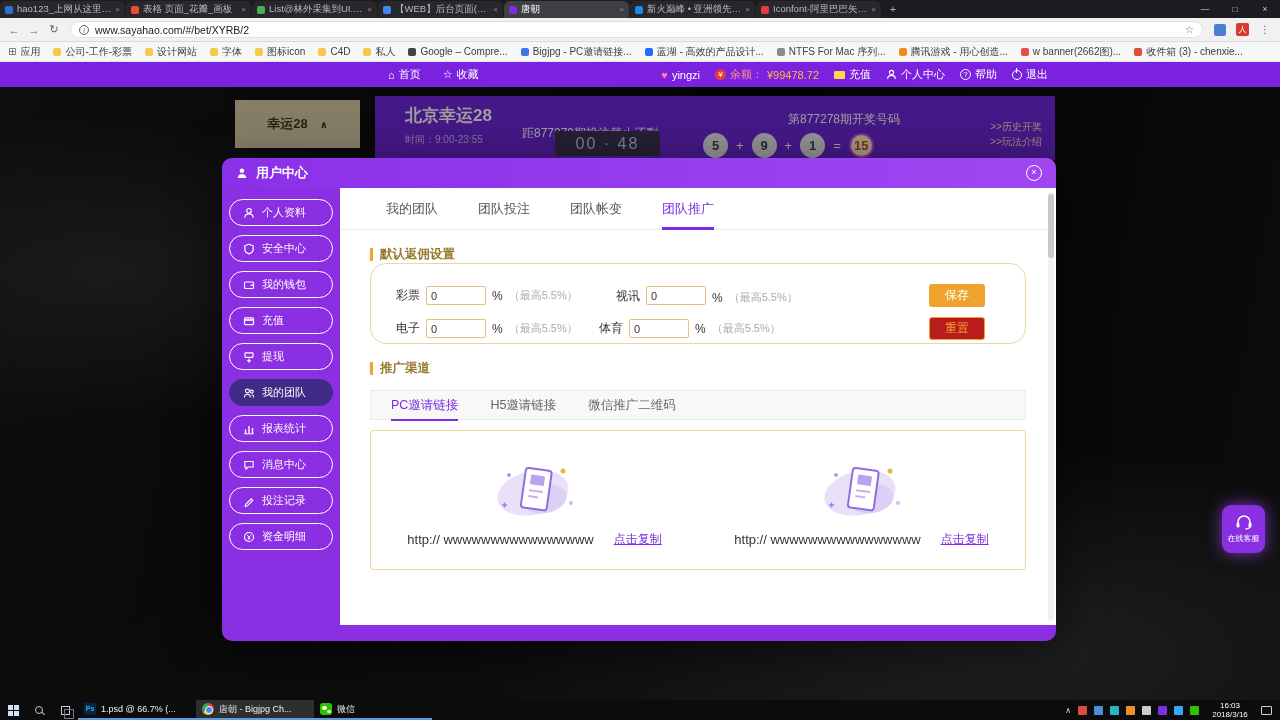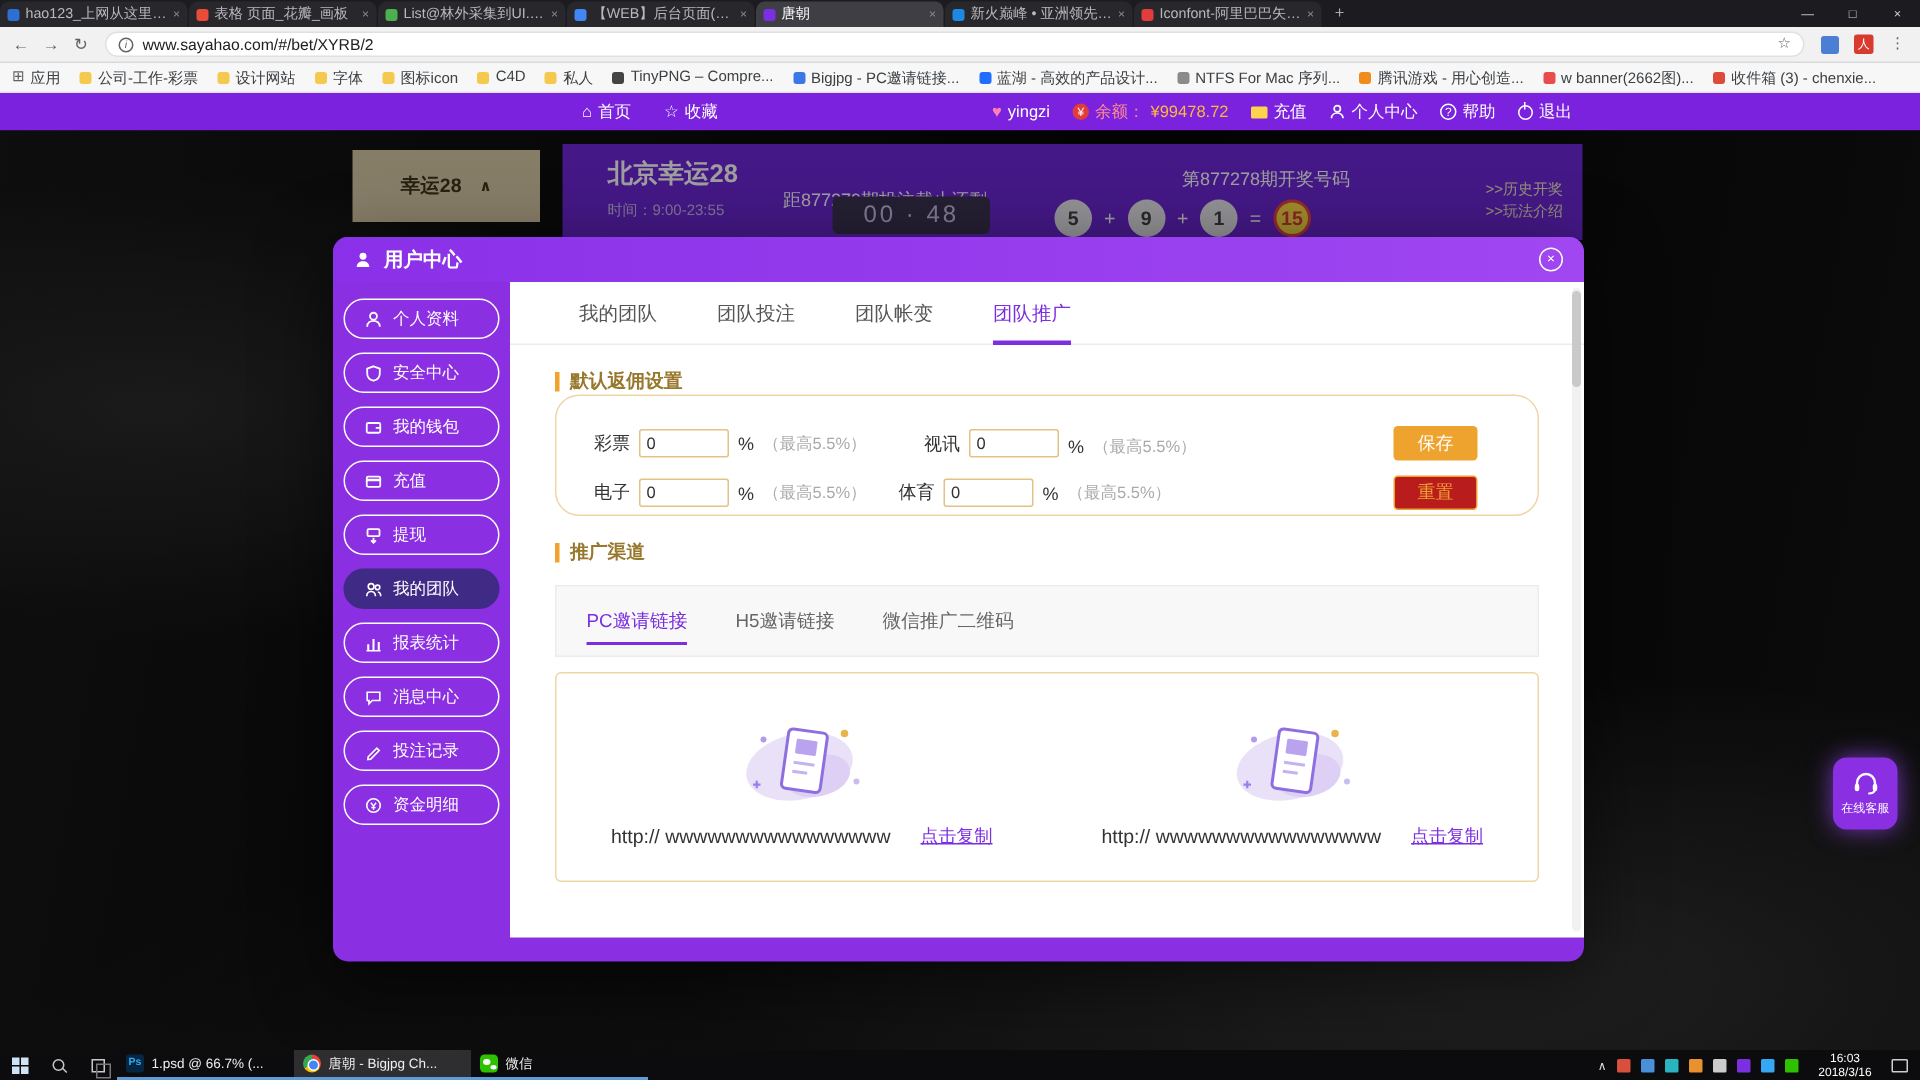--- a/index.html
+++ b/index.html
@@ -61,21 +61,21 @@
   .gsel .caret{font-size:10px;}
   .banner{position:absolute;left:375px;top:9px;width:680px;height:64px;background:#6f28d8;}
   .g-title{position:absolute;left:30px;top:8px;font-size:17px;font-weight:bold;color:#fff;}
   .g-time{position:absolute;left:30px;top:37px;font-size:10px;color:#cdbcf2;}
   .cd-label{position:absolute;left:147px;top:29px;font-size:12px;color:#fff;}
   .cd-box{position:absolute;left:180px;top:35px;width:105px;height:25px;background:#3c3353;border-radius:4px;color:#cfc6ea;font-size:16px;letter-spacing:2px;text-align:center;line-height:25px;}
   .draw-label{position:absolute;left:413px;top:15px;font-size:12px;color:#fff;}
   .balls{position:absolute;left:328px;top:37px;display:flex;align-items:center;gap:8px;}
   .ball{width:25px;height:25px;border-radius:50%;background:#ececf2;color:#444;font-weight:bold;font-size:13px;text-align:center;line-height:25px;}
   .op{color:#fff;font-size:13px;}
-  .ball.result{background:#fde047;border:2px solid #ef4444;color:#e23b3b;line-height:21px;}
+  .ball.result{background:#fef9c3;border:2px solid #d946ef;color:#e23b3b;line-height:21px;}
   .g-links{position:absolute;right:13px;top:23px;text-align:right;font-size:10px;color:#efe3c4;line-height:15px;}
   .g-links span{display:block;}
   .overlay{position:absolute;left:0;top:0;width:1280px;height:613px;background:rgba(0,0,0,0.38);}
 
   
   .modal{position:absolute;left:222px;top:71px;width:834px;height:483px;background:#8a2fe2;border-radius:10px;box-shadow:0 12px 48px rgba(0,0,0,.55);}
   .m-header{position:absolute;top:0;left:0;right:0;height:30px;background:linear-gradient(90deg,#8a30e8,#a047f2);border-radius:10px 10px 0 0;display:flex;align-items:center;padding:0 14px;color:#fff;}
   .m-title{font-size:13px;font-weight:bold;margin-left:8px;}
   .m-close{margin-left:auto;width:16px;height:16px;border:1.4px solid #fff;border-radius:50%;font-size:9px;line-height:13px;text-align:center;}
   .m-side{position:absolute;left:0;top:30px;bottom:0;width:118px;padding-top:11px;}
@@ -88,21 +88,21 @@
   .mtab.active span{color:#7b2fe0;padding-bottom:11px;border-bottom:3px solid #7b2fe0;}
   .sec-title{margin:16px 0 0 30px;display:flex;align-items:center;gap:7px;font-size:12.5px;color:#97782c;font-weight:bold;}
   .sec-bar{width:3px;height:13px;background:#f2a32e;}
   .rebate{position:relative;margin:0 30px 0;height:81px;border:1px solid #eed6a4;border-radius:16px;background:#fff;}
   .rb-field{position:absolute;display:flex;align-items:center;gap:6px;font-size:12px;color:#333;}
   .rb-field input{width:60px;height:19px;border:1px solid #e3c183;border-radius:2px;font-size:11px;padding-left:4px;color:#333;}
   .rb-note{color:#aaa;font-size:11px;}
   .f0{left:25px;top:22px;} .f1{left:245px;top:22px;align-items:flex-end;} .f2{left:25px;top:55px;} .f3{left:228px;top:55px;justify-content:space-between;}
   .btn-save{position:absolute;right:40px;top:20px;width:56px;height:23px;background:#efa32f;color:#fff;border:none;border-radius:3px;font-size:12px;font-family:inherit;}
   .btn-reset{position:absolute;right:40px;top:53px;width:56px;height:23px;background:#b91c1c;color:#efa32f;border:1px solid #efa32f;border-radius:3px;font-size:12px;font-family:inherit;}
-  .ptabs{margin:13px 30px 0;height:48px;background:#f8f8f8;border:1px solid #ececec;display:flex;padding-left:20px;gap:32px;font-size:12.5px;color:#666;}
+  .ptabs{margin:13px 30px 0;height:30px;background:#f8f8f8;border:1px solid #ececec;display:flex;padding-left:20px;gap:32px;font-size:12.5px;color:#666;}
   .ptab{display:flex;align-items:center;}
   .ptab.active span{color:#7b2fe0;border-bottom:2px solid #7b2fe0;padding:7px 0 5px;}
   .linksbox{margin:10px 30px 0;height:140px;border:1px solid #eed6a4;border-radius:4px;display:flex;background:#fff;}
   .lhalf{flex:1;display:flex;flex-direction:column;align-items:center;justify-content:center;gap:2px;}
   .linkrow{display:flex;align-items:center;gap:20px;}
   .url-text{font-size:13px;color:#333;}
   .copy-link{font-size:12px;color:#7b2fe0;text-decoration:underline;}
   .m-scroll{position:absolute;right:2px;top:34px;bottom:20px;width:6px;background:#f1f1f1;border-radius:3px;}
   .m-thumb{position:absolute;top:2px;left:0;width:6px;height:64px;background:#c9c9c9;border-radius:3px;}
 
@@ -221,21 +221,21 @@
     <span class="bm">
         <span class="fav" style="background: rgb(244, 201, 78);"></span>
         <span>C4D</span>
       </span>
     <span class="bm">
         <span class="fav" style="background: rgb(244, 201, 78);"></span>
         <span>私人</span>
       </span>
     <span class="bm">
         <span class="fav" style="background: rgb(68, 68, 68);"></span>
-        <span>TinyPNG – Compre...</span>
+        <span>Google – Compre...</span>
       </span>
     <span class="bm">
         <span class="fav" style="background: rgb(59, 120, 231);"></span>
         <span>Bigjpg - PC邀请链接...</span>
       </span>
     <span class="bm">
         <span class="fav" style="background: rgb(31, 111, 255);"></span>
         <span>蓝湖 - 高效的产品设计...</span>
       </span>
     <span class="bm">

